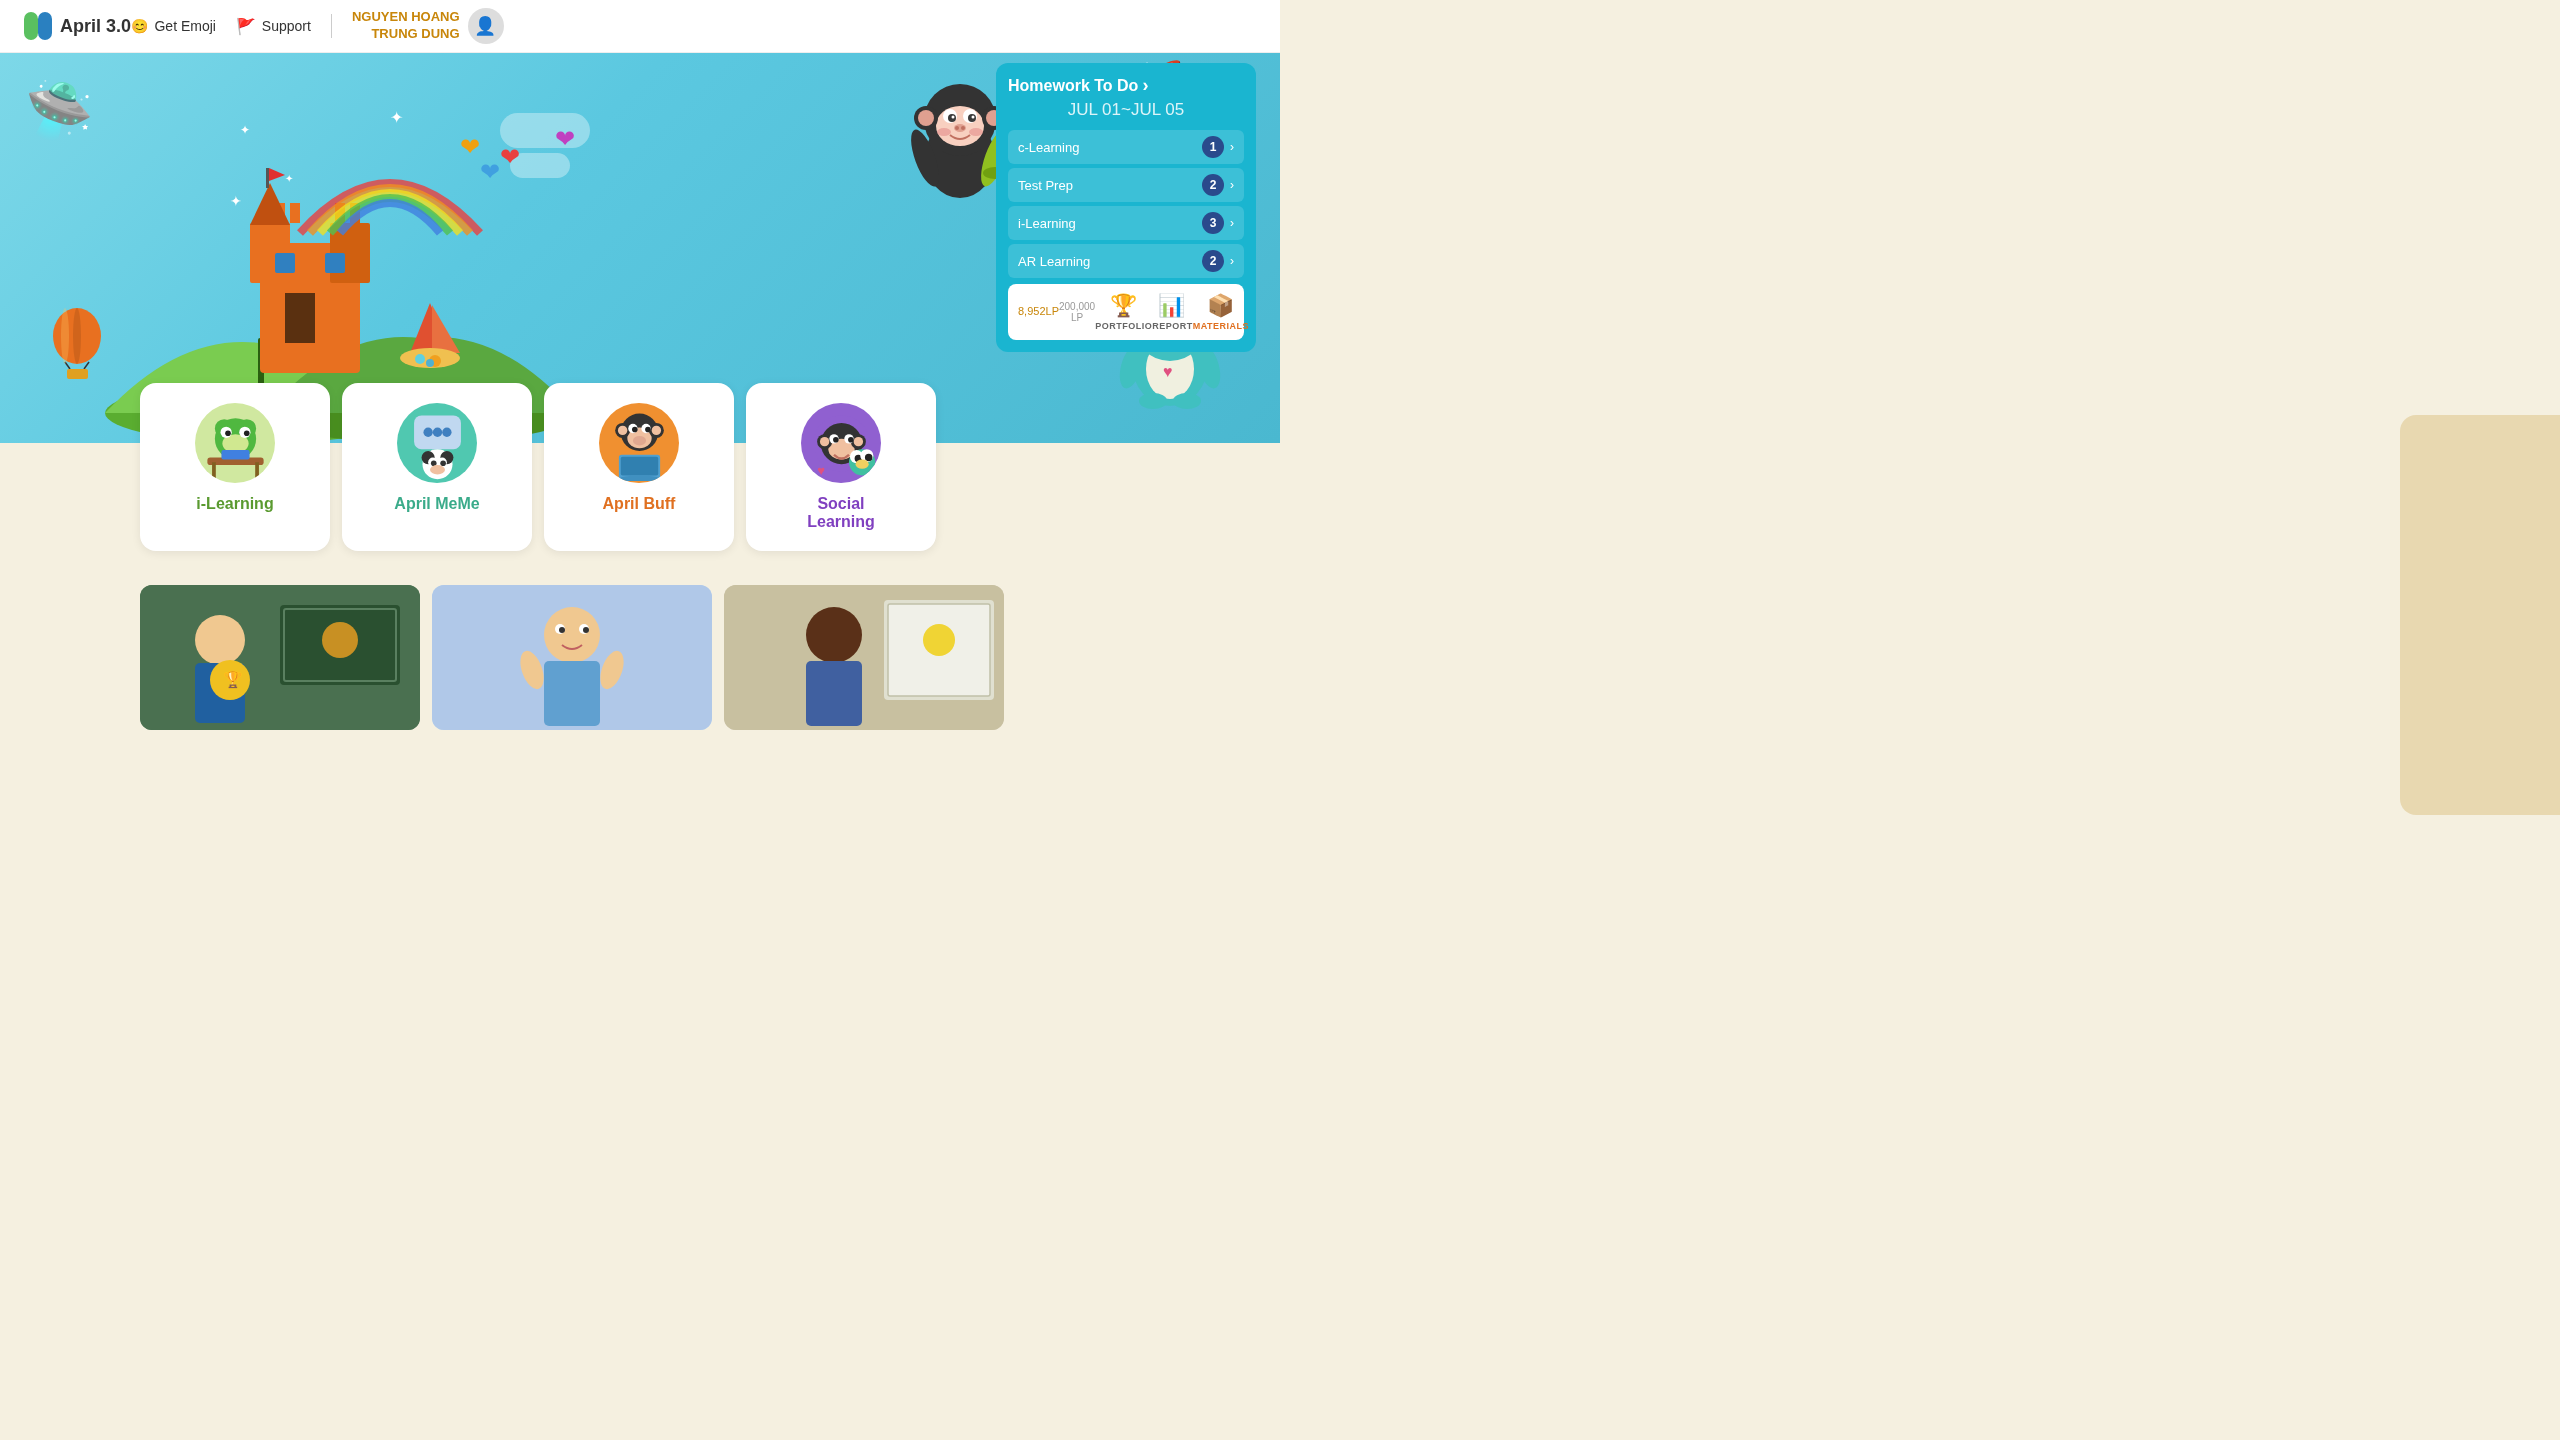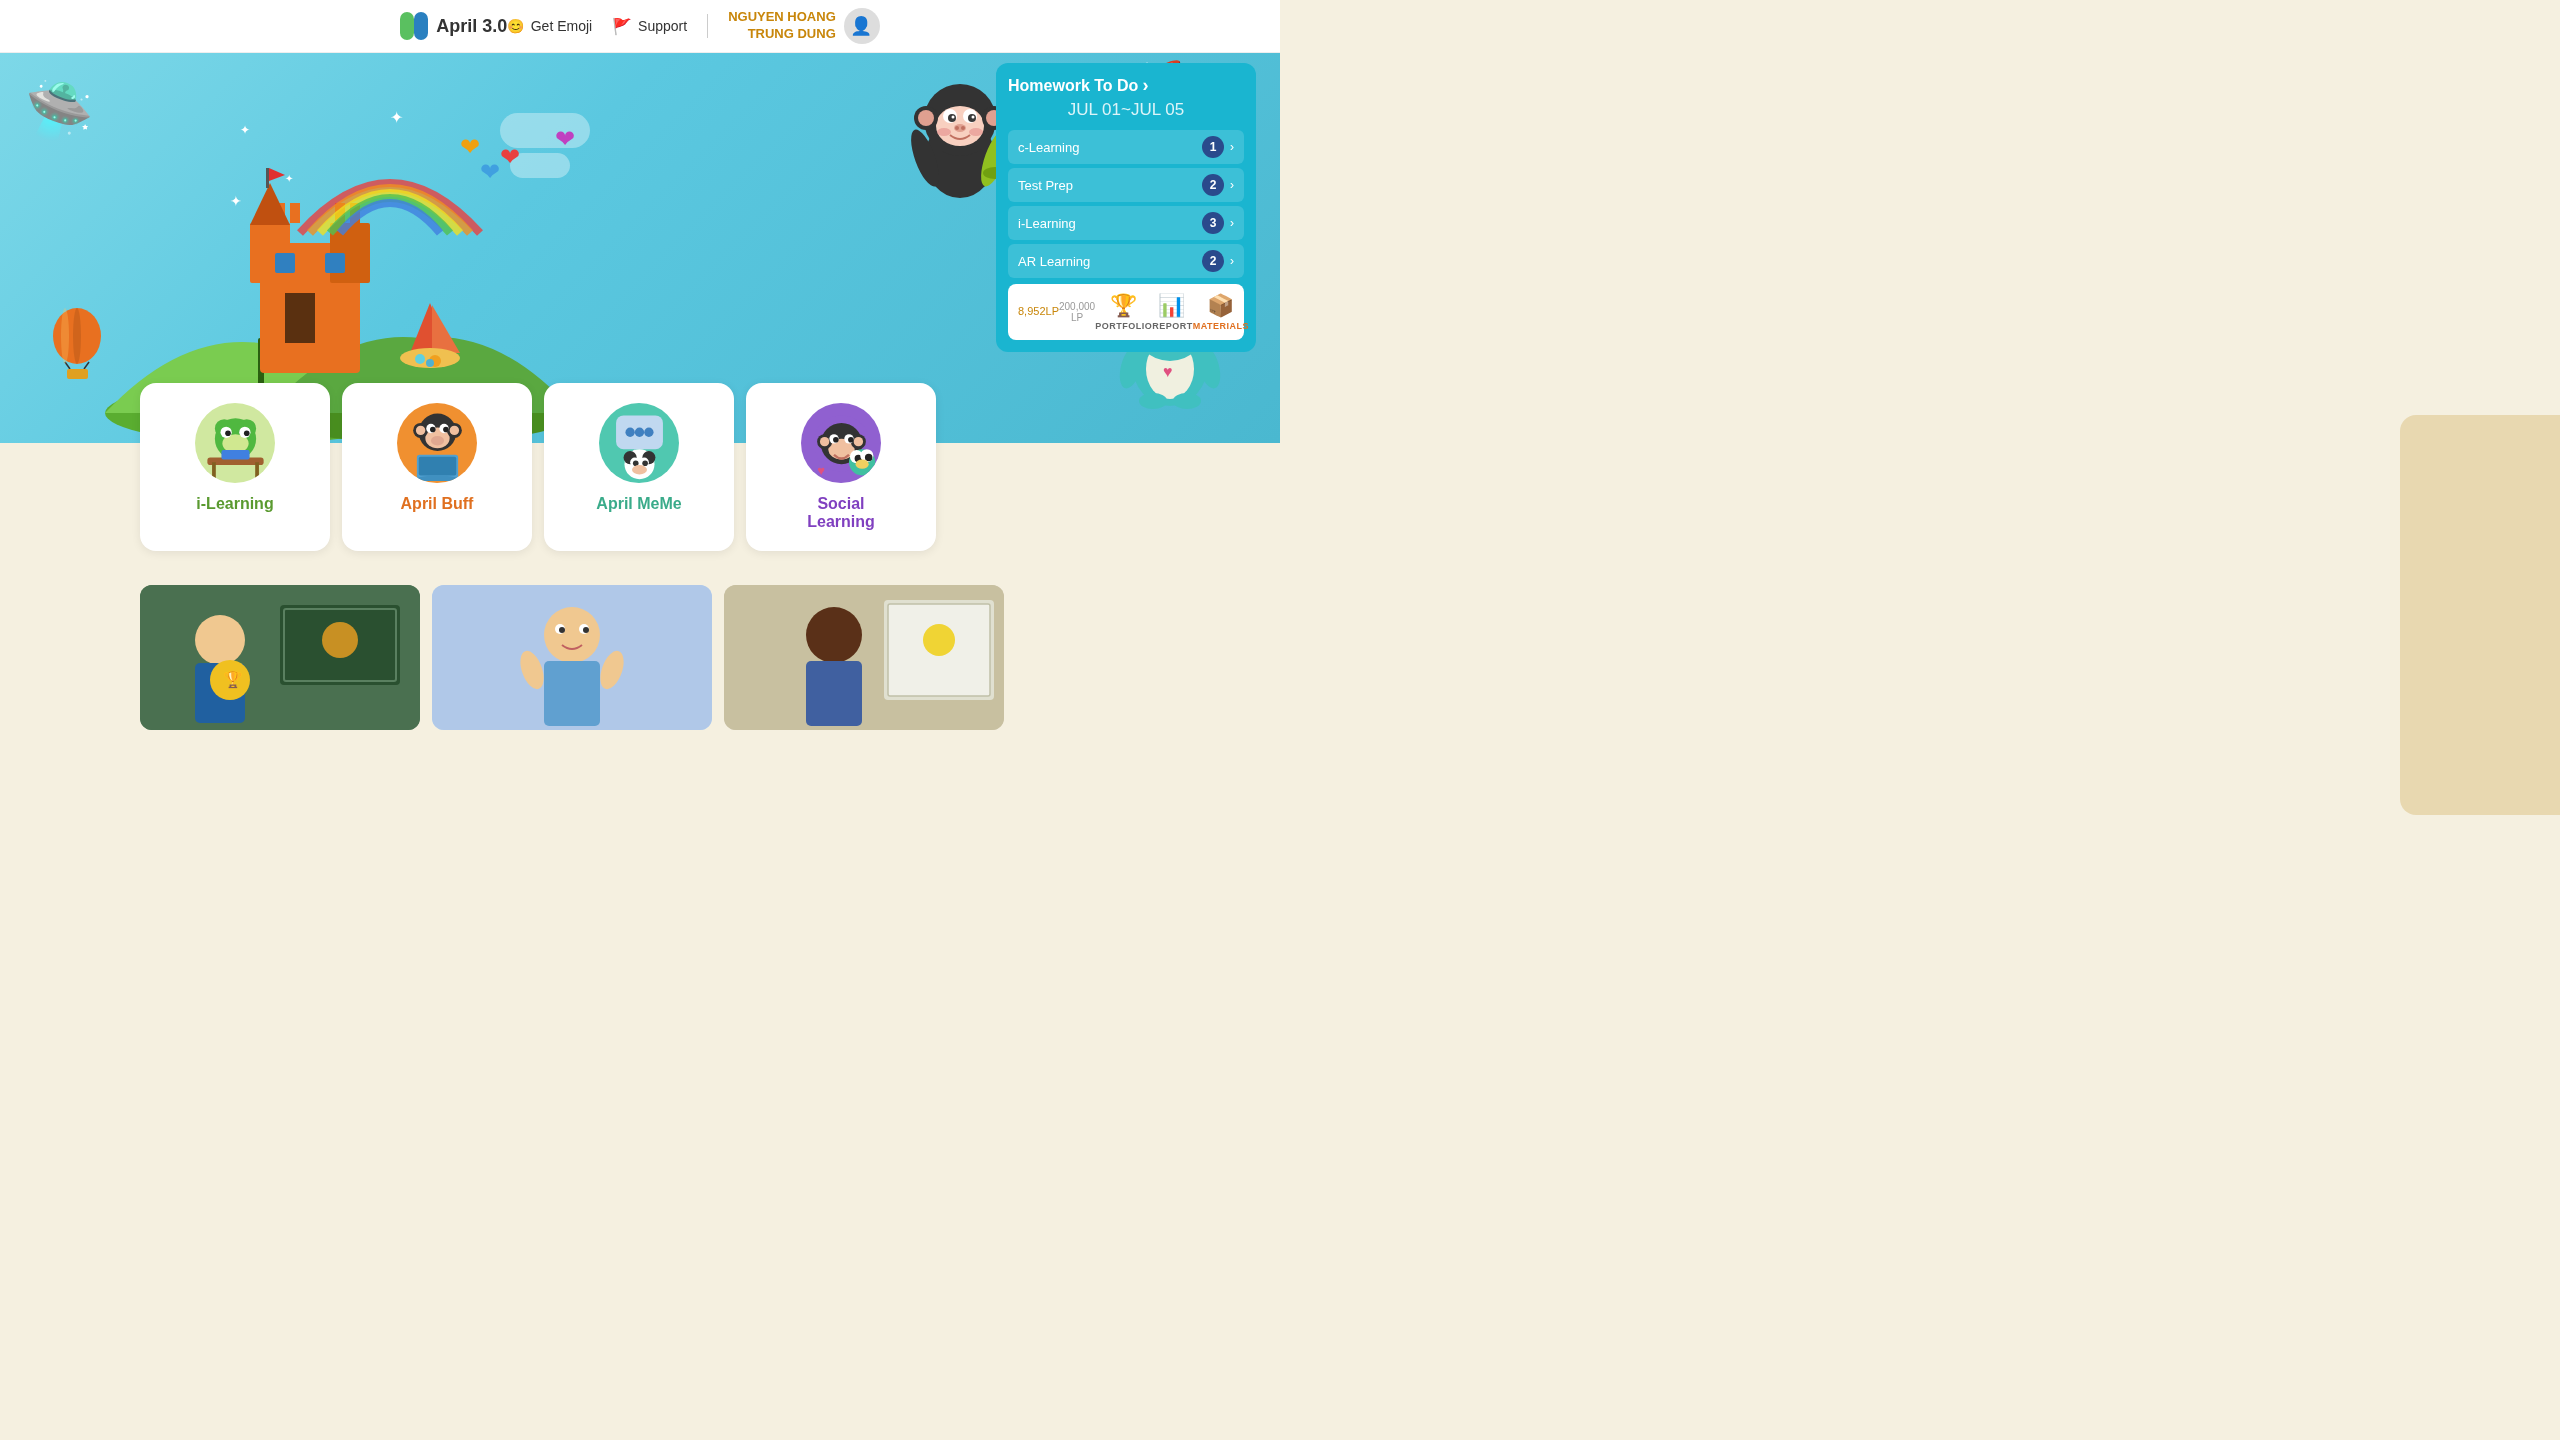--- a/index.html
+++ b/index.html
@@ -8,22 +8,22 @@
       background: #f5f0e0;
       width: 1280px;
       min-height: 720px;
       overflow-x: hidden;
     }
 
     
     .header {
       display: flex;
       align-items: center;
-      justify-content: center;
-      padding: 8px 14px;
+      justify-content: flex-start;
+      padding: 8px 24px;
       background: #fff;
       border-bottom: 1px solid #eee;
       position: relative;
       z-index: 10;
     }
     .logo-area {
       display: flex;
       align-items: center;
       gap: 8px;
     }
@@ -617,20 +617,43 @@
         <rect x="15" y="60" width="4" height="18" fill="#806020"></rect>
         <rect x="61" y="60" width="4" height="18" fill="#806020"></rect>
 
         <rect x="25" y="47" width="30" height="10" rx="2" fill="#4080e0"></rect>
       </svg>
     </div>
     <span class="card-label green">i-Learning</span>
   </div>
 
   <div class="card">
+    <div class="card-icon-wrap bg-teal">
+      <svg viewBox="0 0 80 80" width="75" height="75">
+
+        <rect x="15" y="10" width="50" height="36" rx="8" fill="#c0d8f0"></rect>
+        <circle cx="30" cy="28" r="5" fill="#4080c0"></circle>
+        <circle cx="40" cy="28" r="5" fill="#4080c0"></circle>
+        <circle cx="50" cy="28" r="5" fill="#4080c0"></circle>
+        <polygon points="35,46 25,54 45,54" fill="#c0d8f0"></polygon>
+
+        <circle cx="40" cy="62" r="16" fill="white"></circle>
+        <circle cx="30" cy="55" r="7" fill="#333"></circle>
+        <circle cx="50" cy="55" r="7" fill="#333"></circle>
+        <circle cx="35" cy="60" r="5" fill="white"></circle>
+          <circle cx="36" cy="61" r="3" fill="#333"></circle>
+        <circle cx="45" cy="60" r="5" fill="white"></circle>
+          <circle cx="46" cy="61" r="3" fill="#333"></circle>
+        <ellipse cx="40" cy="68" rx="8" ry="5" fill="#f0c0a0"></ellipse>
+      </svg>
+    </div>
+    <span class="card-label teal">April MeMe</span>
+  </div>
+
+  <div class="card">
     <div class="card-icon-wrap bg-orange">
       <svg viewBox="0 0 80 80" width="75" height="75">
 
         <circle cx="40" cy="28" r="20" fill="#333"></circle>
         <ellipse cx="40" cy="34" rx="13" ry="11" fill="#f0c0a0"></ellipse>
         <circle cx="22" cy="26" r="8" fill="#333"></circle>
         <circle cx="58" cy="26" r="8" fill="#333"></circle>
         <circle cx="22" cy="26" r="5" fill="#f0c0a0"></circle>
         <circle cx="58" cy="26" r="5" fill="#f0c0a0"></circle>
         <circle cx="33" cy="24" r="5" fill="white"></circle>
@@ -638,43 +661,20 @@
         <circle cx="47" cy="24" r="5" fill="white"></circle>
           <circle cx="49" cy="25" r="3" fill="#222"></circle>
         <ellipse cx="40" cy="37" rx="7" ry="5" fill="#e0a890"></ellipse>
 
         <rect x="18" y="52" width="44" height="26" rx="3" fill="#50a0d0"></rect>
         <rect x="20" y="54" width="40" height="20" rx="2" fill="#3080b0"></rect>
         <ellipse cx="40" cy="78" rx="22" ry="4" fill="#4090c0"></ellipse>
       </svg>
     </div>
     <span class="card-label orange">April Buff</span>
-  </div>
-
-  <div class="card">
-    <div class="card-icon-wrap bg-teal">
-      <svg viewBox="0 0 80 80" width="75" height="75">
-
-        <rect x="15" y="10" width="50" height="36" rx="8" fill="#c0d8f0"></rect>
-        <circle cx="30" cy="28" r="5" fill="#4080c0"></circle>
-        <circle cx="40" cy="28" r="5" fill="#4080c0"></circle>
-        <circle cx="50" cy="28" r="5" fill="#4080c0"></circle>
-        <polygon points="35,46 25,54 45,54" fill="#c0d8f0"></polygon>
-
-        <circle cx="40" cy="62" r="16" fill="white"></circle>
-        <circle cx="30" cy="55" r="7" fill="#333"></circle>
-        <circle cx="50" cy="55" r="7" fill="#333"></circle>
-        <circle cx="35" cy="60" r="5" fill="white"></circle>
-          <circle cx="36" cy="61" r="3" fill="#333"></circle>
-        <circle cx="45" cy="60" r="5" fill="white"></circle>
-          <circle cx="46" cy="61" r="3" fill="#333"></circle>
-        <ellipse cx="40" cy="68" rx="8" ry="5" fill="#f0c0a0"></ellipse>
-      </svg>
-    </div>
-    <span class="card-label teal">April MeMe</span>
   </div>
 
   <div class="card">
     <div class="card-icon-wrap bg-purple">
       <svg viewBox="0 0 80 80" width="75" height="75">
 
         <circle cx="40" cy="40" r="30" fill="#9060d0"></circle>
         <circle cx="40" cy="40" r="22" fill="#333"></circle>
         <ellipse cx="40" cy="46" rx="14" ry="11" fill="#f0c0a0"></ellipse>
         <circle cx="22" cy="38" r="8" fill="#333"></circle>

